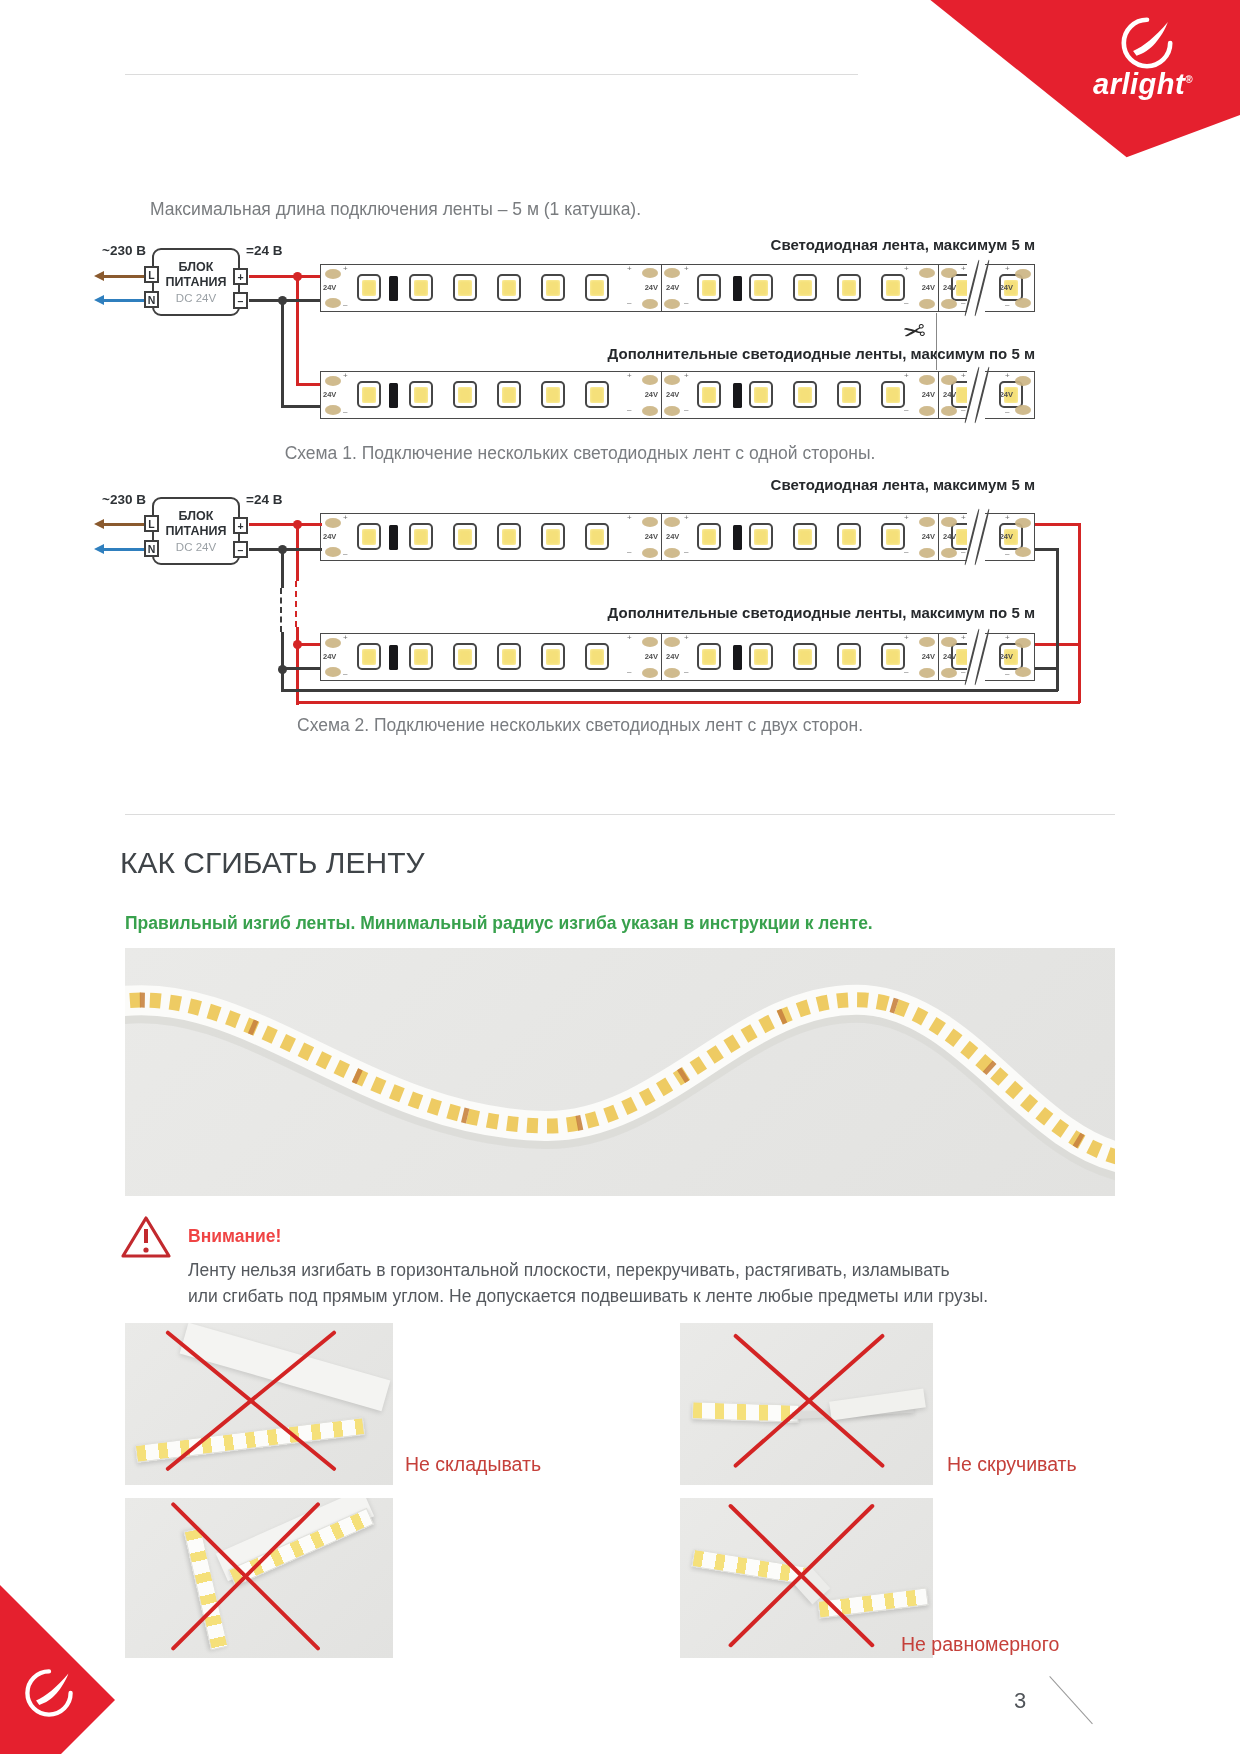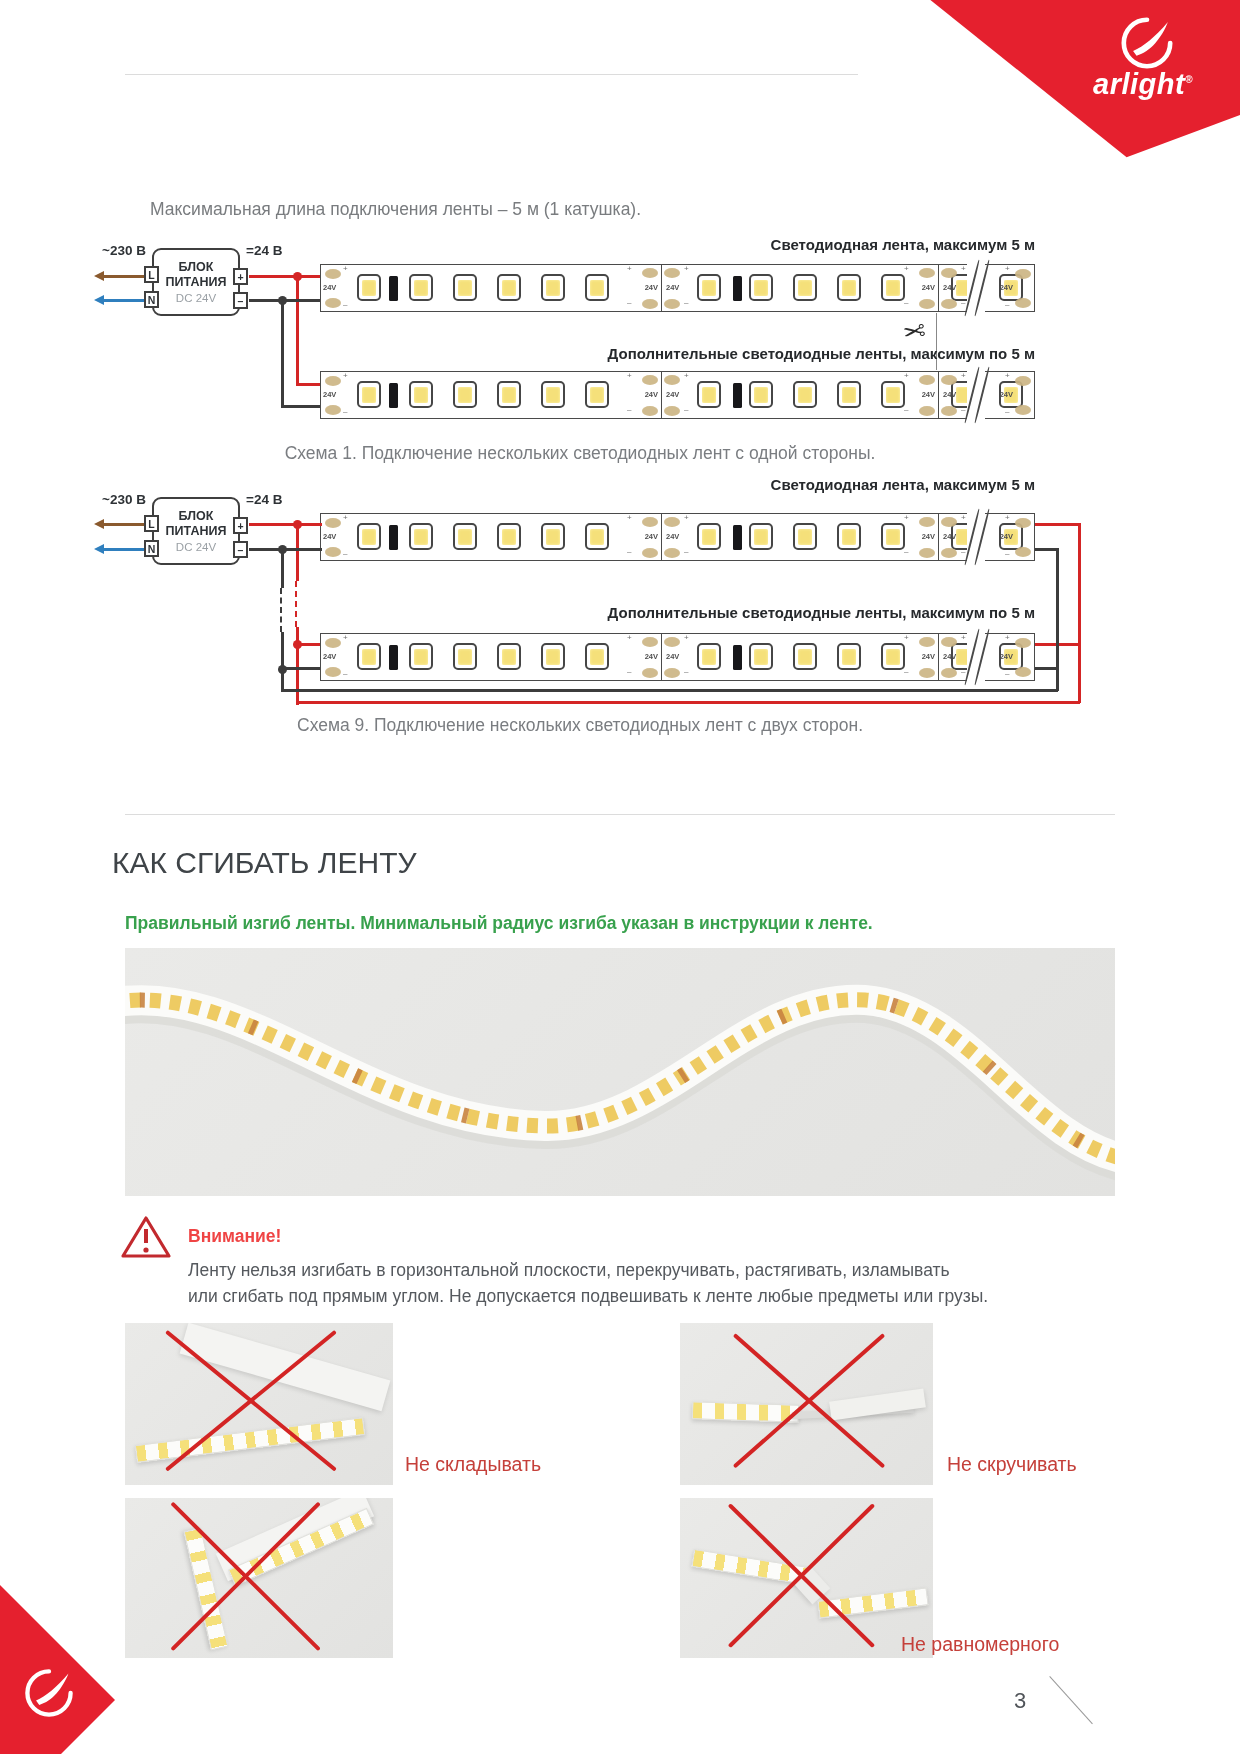--- a/index.html
+++ b/index.html
@@ -1,21 +1,21 @@
 <!DOCTYPE html>
 <html style="--brand-red: #e5202e; --wire-red: #d42525; --wire-black: #3c3c3c; --accent-green: #38a14d; --warning-red: #c2292e; --dont-label-red: #c5403a; --footer-text-blue: #5d7e9b; --pad-tan: #ccb584; --led-yellow: #f5e07a;"><head>
 <meta charset="utf-8">
 <style>
   html,body{margin:0;padding:0;background:#fff;}
   .page{position:relative;width:1240px;height:1754px;background:#fff;overflow:hidden;
         font-family:"Liberation Sans",sans-serif;color:#3f4448;}
   .abs{position:absolute;}
   .rule{position:absolute;height:1px;background:#dcdcdc;}
   .h1{position:absolute;left:125px;top:92px;font-size:30px;}
-  .h2{position:absolute;left:112px;top:846px;font-size:30px;}
+  .h2{position:absolute;left:120px;top:846px;font-size:30px;}
   .intro{position:absolute;left:150px;top:199px;font-size:17.5px;color:#797c7f;}
   
   .banner{position:absolute;left:880px;top:0;width:360px;height:162px;background:var(--brand-red,#e5202e);
           clip-path:polygon(14% 0,100% 0,100% 71%,68.5% 97%);}
   .wordmark{position:absolute;left:1068px;top:68px;width:150px;text-align:center;color:#fff;
             font-size:29px;font-weight:bold;font-style:italic;letter-spacing:.5px;}
   .wordmark sup{font-size:10px;font-style:normal;}
   .diamond{position:absolute;left:-125px;top:1580px;width:240px;height:240px;background:var(--brand-red,#e5202e);
            clip-path:polygon(50% 0,100% 50%,50% 100%,0 50%);}
   
@@ -471,21 +471,21 @@
       <div class="pol" style="left:640px;top:0px;">+</div>
       <div class="pol" style="left:640px;top:34px;">–</div>
       <div class="pol" style="left:684px;top:0px;">+</div>
       <div class="pol" style="left:684px;top:36px;">–</div>
       <div class="brkmask" style="left:646px;"></div>
       <div class="brkline" style="left:650px;"></div>
       <div class="brkline" style="left:660px;"></div>
     </div>
 
   <div class="schemacap" style="top:712px;">
-    <div>Схема 9. Подключение нескольких светодиодных лент с двух сторон.</div>
+    <div>Схема 2. Подключение нескольких светодиодных лент с двух сторон.</div>
   </div>
 
   <div class="rule" style="left:125px;top:814px;width:990px;"></div>
   <div class="h2">КАК СГИБАТЬ ЛЕНТУ</div>
   <div class="green">Правильный изгиб ленты. Минимальный радиус изгиба указан в инструкции к ленте.</div>
 
   <div class="photo" style="left:125px;top:948px;width:990px;height:248px;">
     <svg width="990" height="248" viewBox="0 0 990 248">
       <path d="M-15,61 C120,36 240,181 420,184 C540,186 620,51 740,58 C845,66 905,201 1005,218" fill="none" stroke="#d9d9d5" stroke-width="34" opacity=".75"></path>
       <path d="M-15,55 C120,30 240,175 420,178 C540,180 620,45 740,52 C845,60 905,195 1005,212" fill="none" stroke="#fbfbf9" stroke-width="30"></path>

